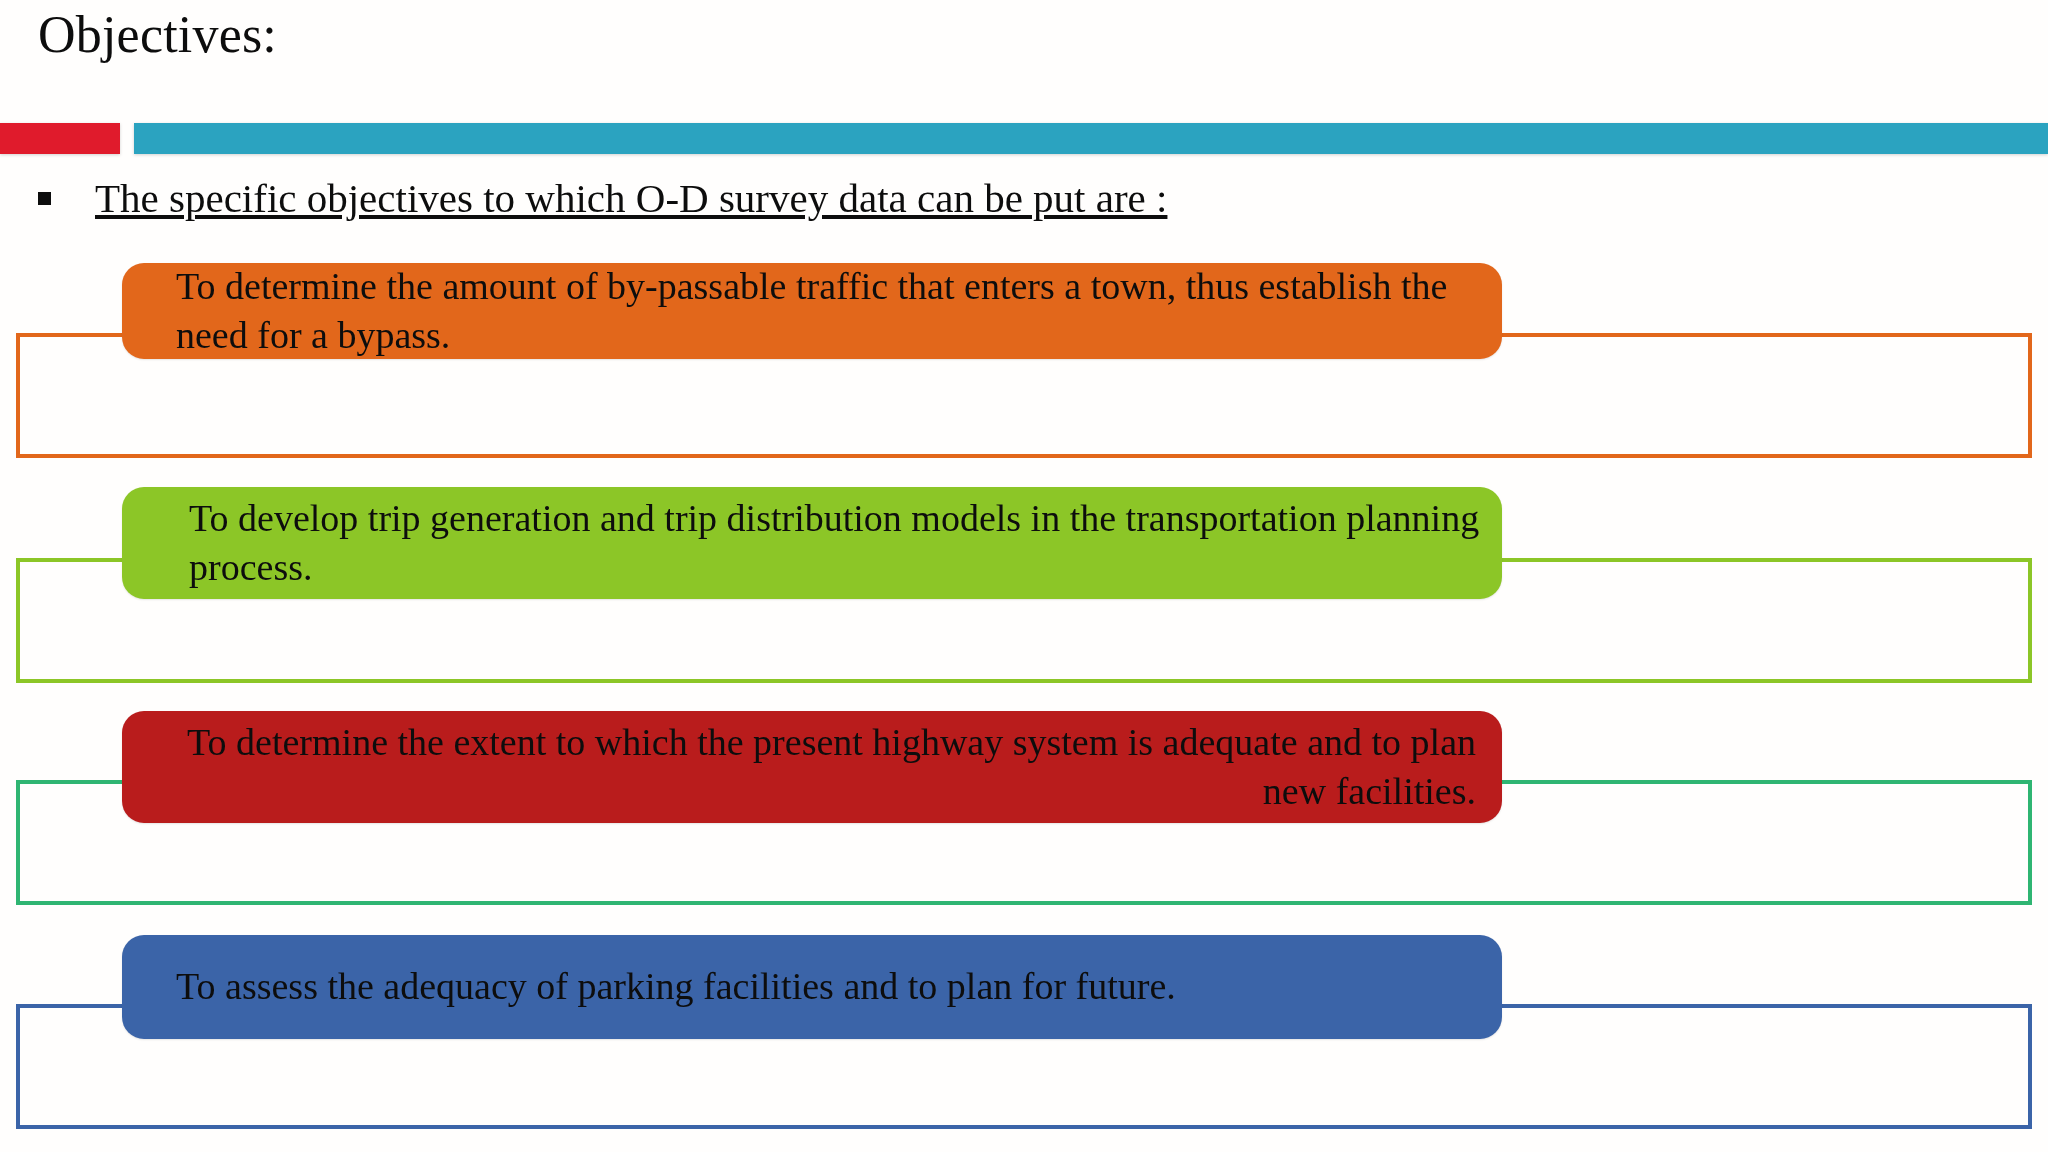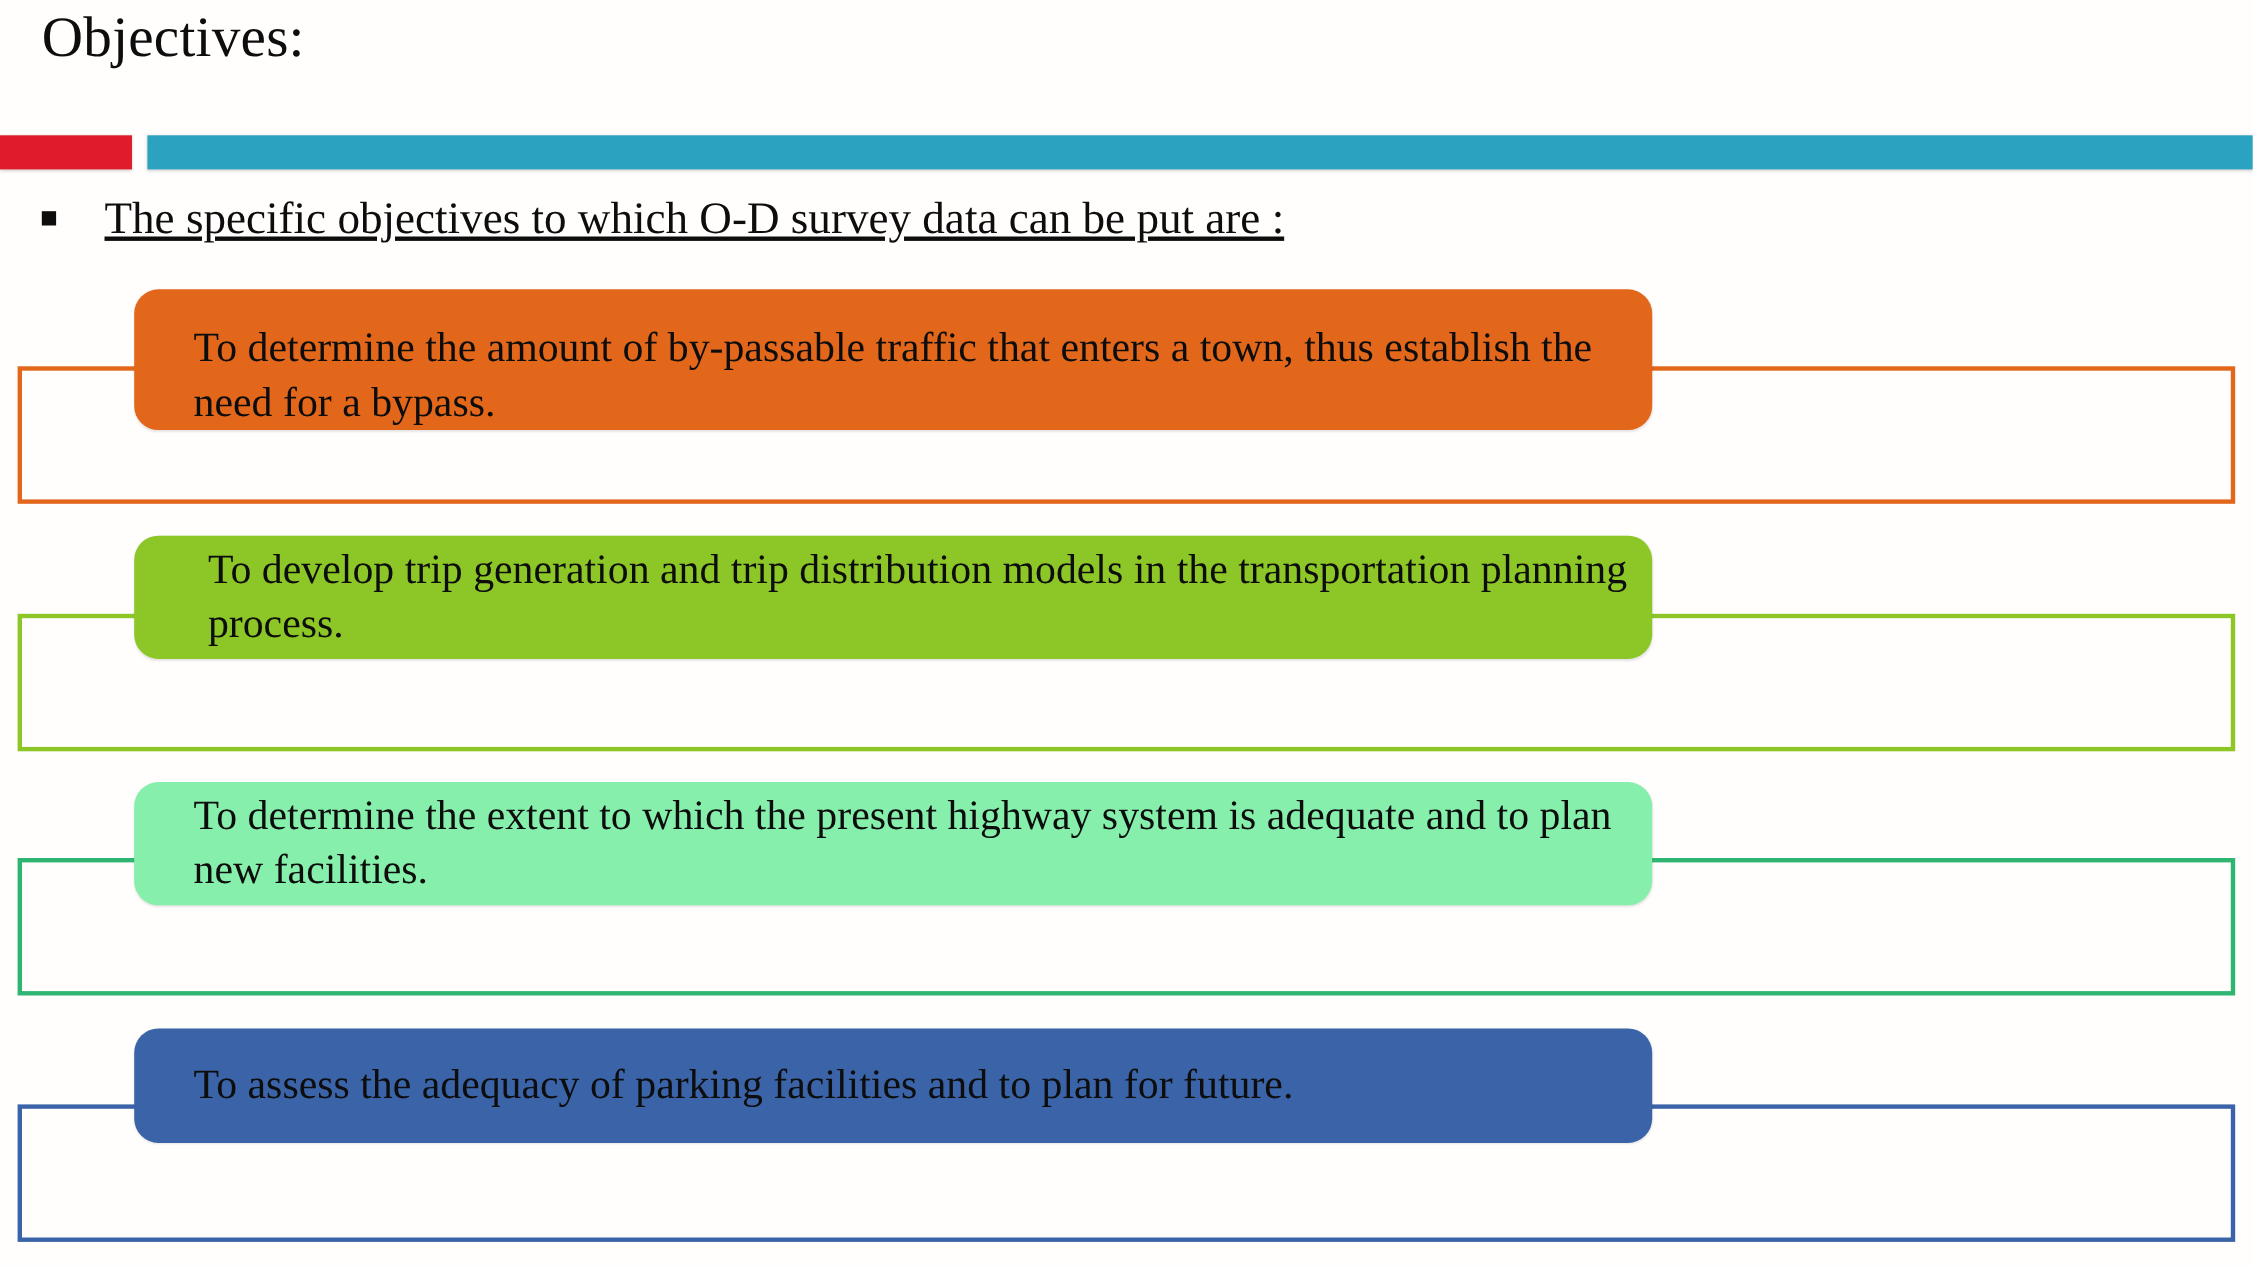--- a/index.html
+++ b/index.html
@@ -65,21 +65,21 @@
     box-shadow:0 1px 2px rgba(0,0,0,.10);
   }
   .obj-text{
     font-size:38px;line-height:1.30;
     color:#0d0d0d;
     max-width:1300px;
   }
 
   
   #row-1 .obj-outline{top:333px;height:125px;}
-  #row-1 .obj-chip{top:263px;height:128px;align-items:flex-end;}
+  #row-1 .obj-chip{top:263px;height:96px;}
   #row-2 .obj-outline{top:558px;height:125px;}
   #row-2 .obj-chip{top:487px;height:112px;}
   #row-3 .obj-outline{top:780px;height:125px;}
   #row-3 .obj-chip{top:711px;height:112px;}
   #row-4 .obj-outline{top:1004px;height:125px;}
   #row-4 .obj-chip{top:935px;height:104px;}
 
   
   #row-4 .obj-text{line-height:1.2;}
 </style>
@@ -107,21 +107,21 @@
 
   <div class="obj-row" id="row-2">
     <div class="obj-outline" style="border-color: rgb(140, 198, 39);"></div>
     <div class="obj-chip" style="background: rgb(140, 198, 39); justify-content: center;">
       <span class="obj-text">To develop trip generation and trip distribution models in the transportation planning process.</span>
     </div>
   </div>
 
   <div class="obj-row" id="row-3">
     <div class="obj-outline" style="border-color: rgb(47, 181, 114);"></div>
-    <div class="obj-chip" style="background: #86efac;">
+    <div class="obj-chip" style="background: #b91c1c; text-align: right;">
       <span class="obj-text">To determine the extent to which the present highway system is adequate and to plan new facilities.</span>
     </div>
   </div>
 
   <div class="obj-row" id="row-4">
     <div class="obj-outline" style="border-color: rgb(59, 100, 168);"></div>
     <div class="obj-chip" style="background: rgb(59, 100, 168);">
       <span class="obj-text">To assess the adequacy of parking facilities and to plan for future.</span>
     </div>
   </div>

